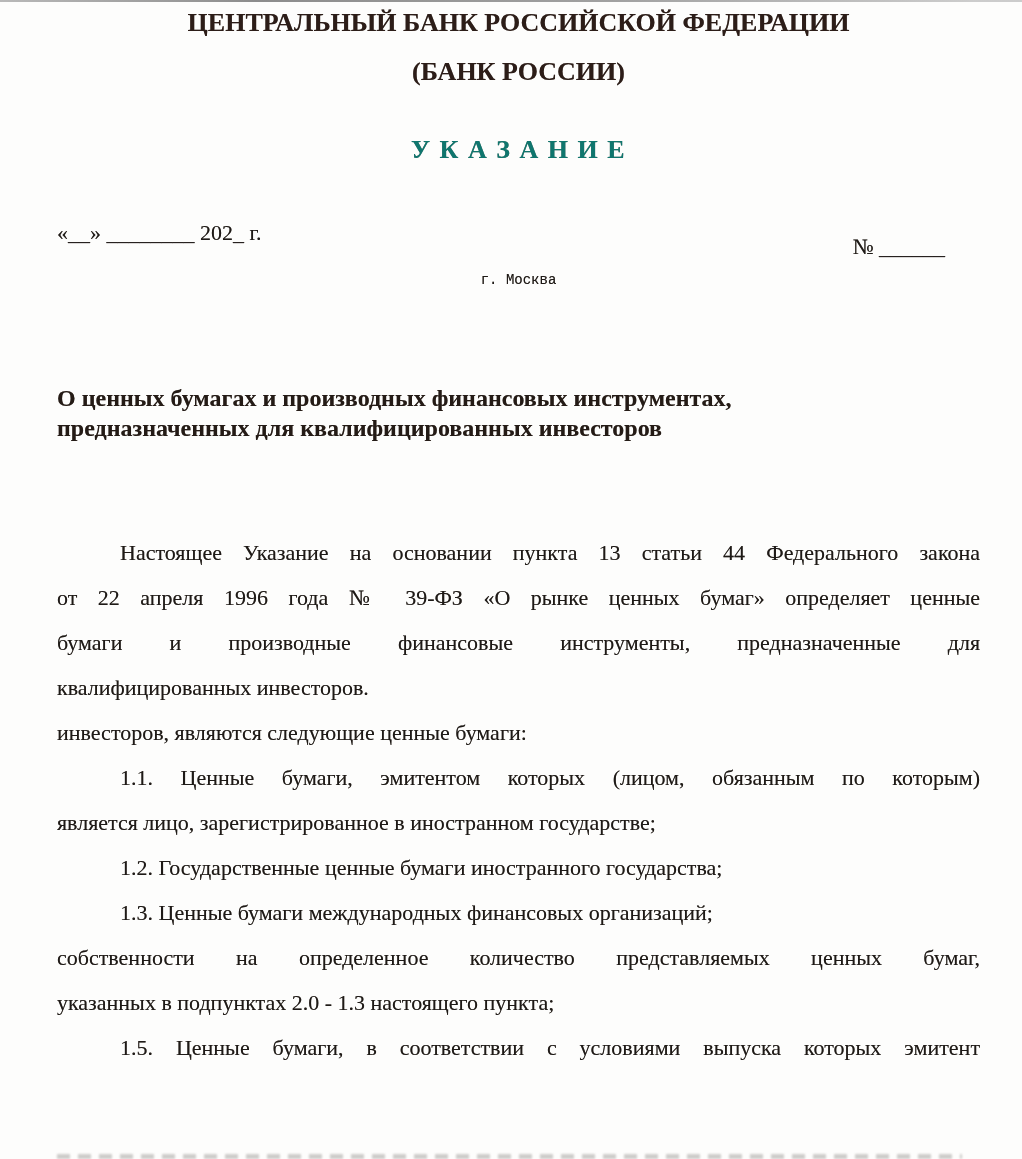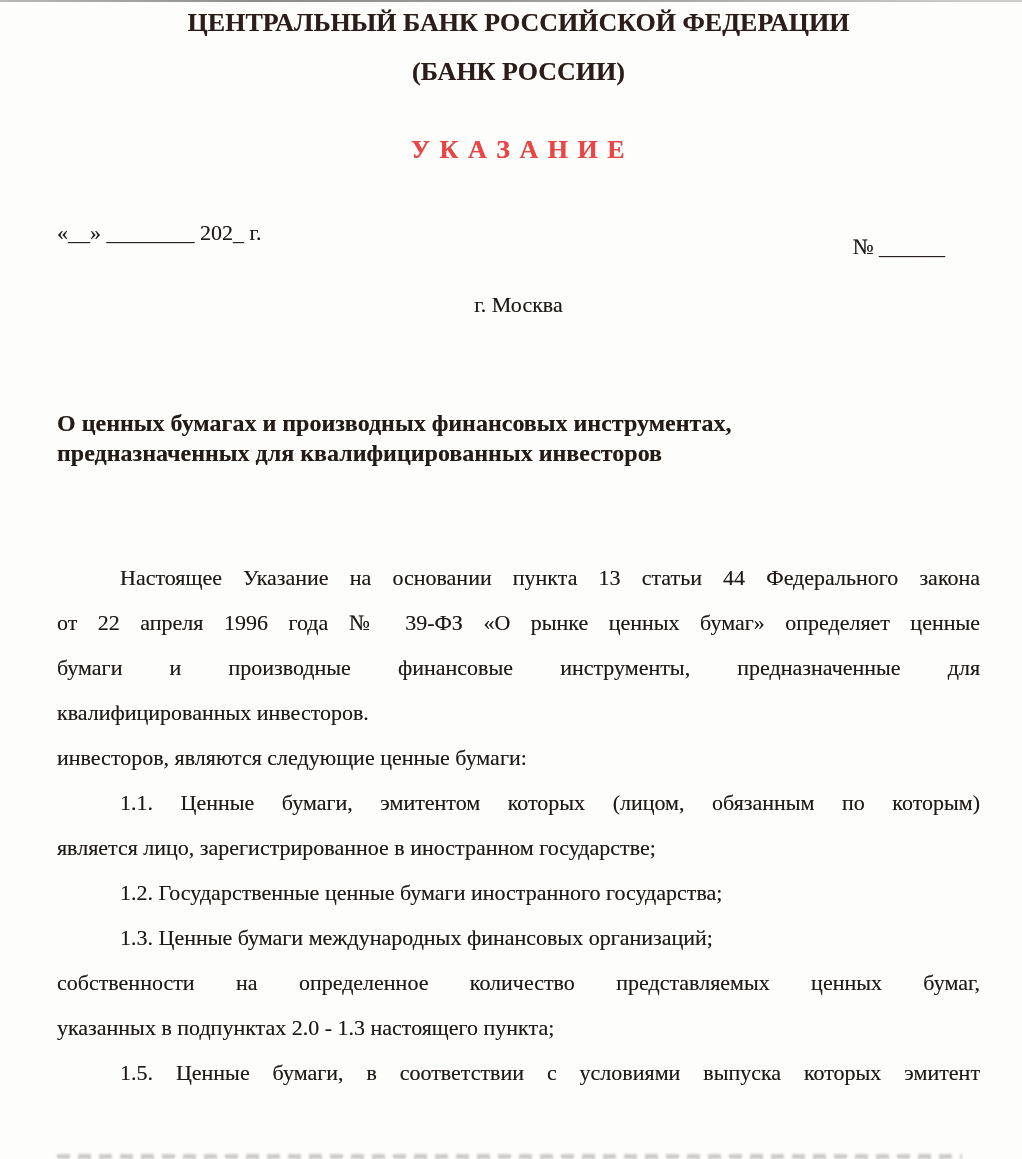--- a/index.html
+++ b/index.html
@@ -34,35 +34,36 @@
   }
   .org1 { padding-top: 8px; }
   .org2 { margin-top: 19px; }
   .doctype {
     margin-top: 48px;
     font-size: 26px;
     line-height: 30px;
     font-weight: bold;
     text-align: center;
     letter-spacing: 1.5px;
-    color: #ef4444;
+    color: #0f766e;
   }
   .dateline {
     margin-top: 53px;
     font-size: 22px;
     line-height: 30px;
     display: flex;
     justify-content: space-between;
   }
   .date-right { margin-right: 35px; margin-top: 14px; }
   .place {
-    margin-top: 28px;
-    font-size: 22px;
+    margin-top: 3px;
+    font-size: 14px;
     line-height: 30px;
     text-align: center;
+    font-family: Liberation Mono, monospace;
   }
   .subject {
     font-size: 24px;
     line-height: 30px;
     font-weight: bold;
     color: #241b16;
   }
   .subject1 { margin-top: 88px; }
   .subject2 { }
   .bodytext {

